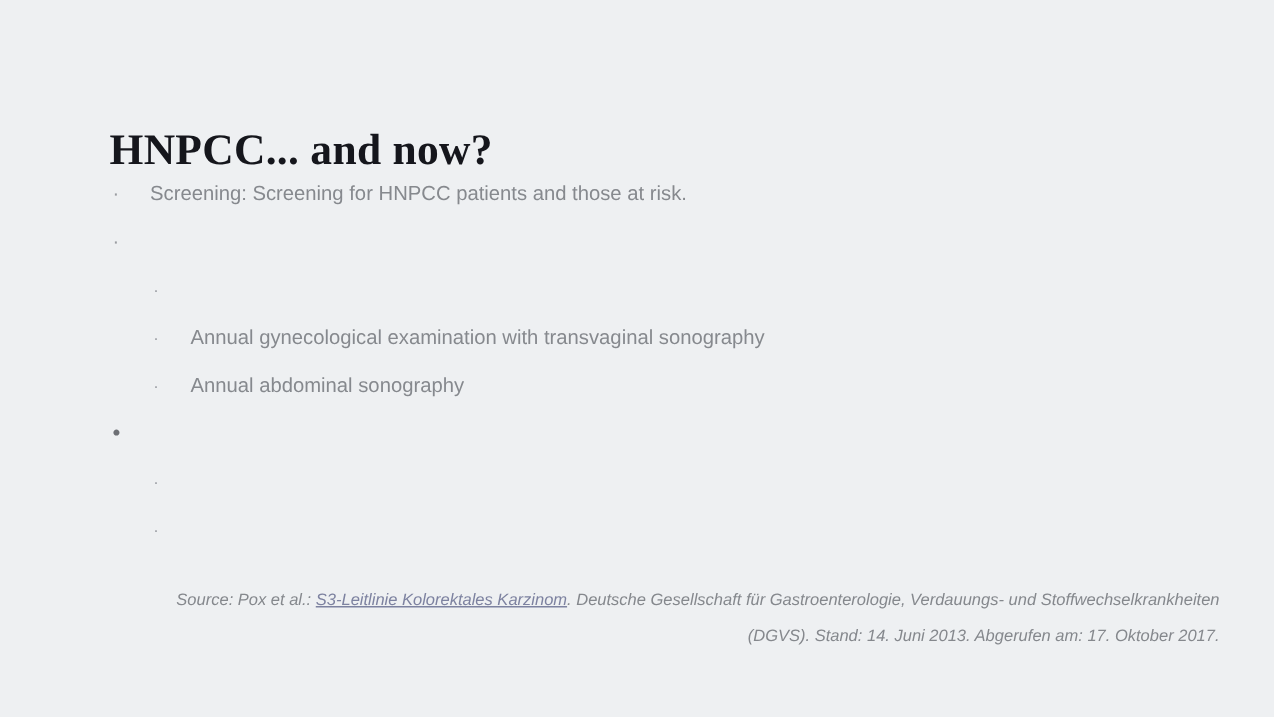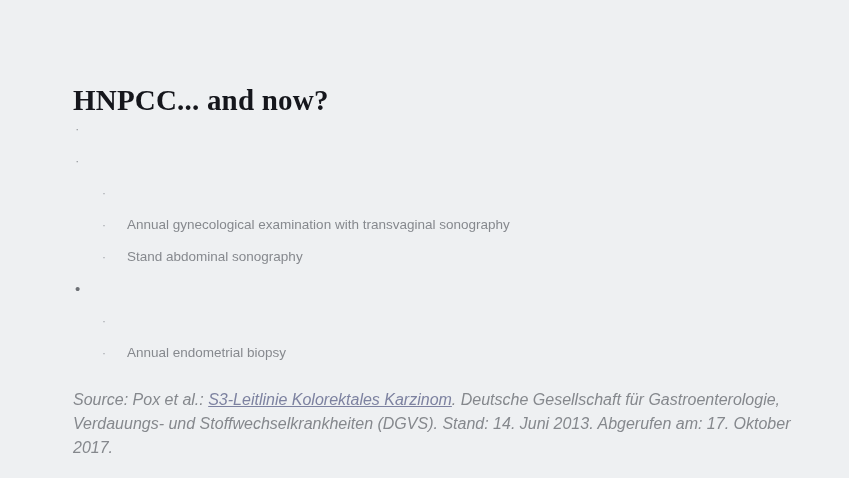--- a/index.html
+++ b/index.html
@@ -100,73 +100,74 @@
   .txt {
     display: block;
   }
 
   
   .source {
     position: absolute;
     left: 73px;
     top: 388px;
     width: 740px;
-    font-size: 16px;
+    font-size: 11px;
     line-height: 24px;
     font-style: italic;
     color: #85888d;
+    text-align: right;
   }
   .source .link {
     color: #7d82a0;
     text-decoration: underline;
     font-style: italic;
     cursor: pointer;
   }
 </style>
 </head>
 <body>
 
 <div class="slide">
 
   <h1 class="slide-title">HNPCC... and now?</h1>
 
   <div class="content">
 
     <div class="bullet-row lvl1">
       <span class="marker">·</span>
+      <span class="txt">Screening: Screening for HNPCC patients and those at risk.</span>
     </div>
 
     <div class="bullet-row lvl1">
       <span class="marker">·</span>
     </div>
 
     <div class="bullet-row lvl2">
       <span class="marker">·</span>
     </div>
 
     <div class="bullet-row lvl2">
       <span class="marker">·</span>
       <span class="txt">Annual gynecological examination with transvaginal sonography</span>
     </div>
 
     <div class="bullet-row lvl2">
       <span class="marker">·</span>
-      <span class="txt">Stand abdominal sonography</span>
+      <span class="txt">Annual abdominal sonography</span>
     </div>
 
     <div class="bullet-row lvl1 alt">
       <span class="marker">•</span>
     </div>
 
     <div class="bullet-row lvl2">
       <span class="marker">·</span>
     </div>
 
     <div class="bullet-row lvl2">
       <span class="marker">·</span>
-      <span class="txt">Annual endometrial biopsy</span>
     </div>
 
   </div>
 
   <div class="source"><span>Source: Pox et al.: </span><a class="link">S3-Leitlinie Kolorektales Karzinom</a><span>. Deutsche Gesellschaft für Gastroenterologie, Verdauungs- und Stoffwechselkrankheiten (DGVS). Stand: 14. Juni 2013. Abgerufen am: 17. Oktober 2017.</span></div>
 
 </div>
 
 </body></html>

